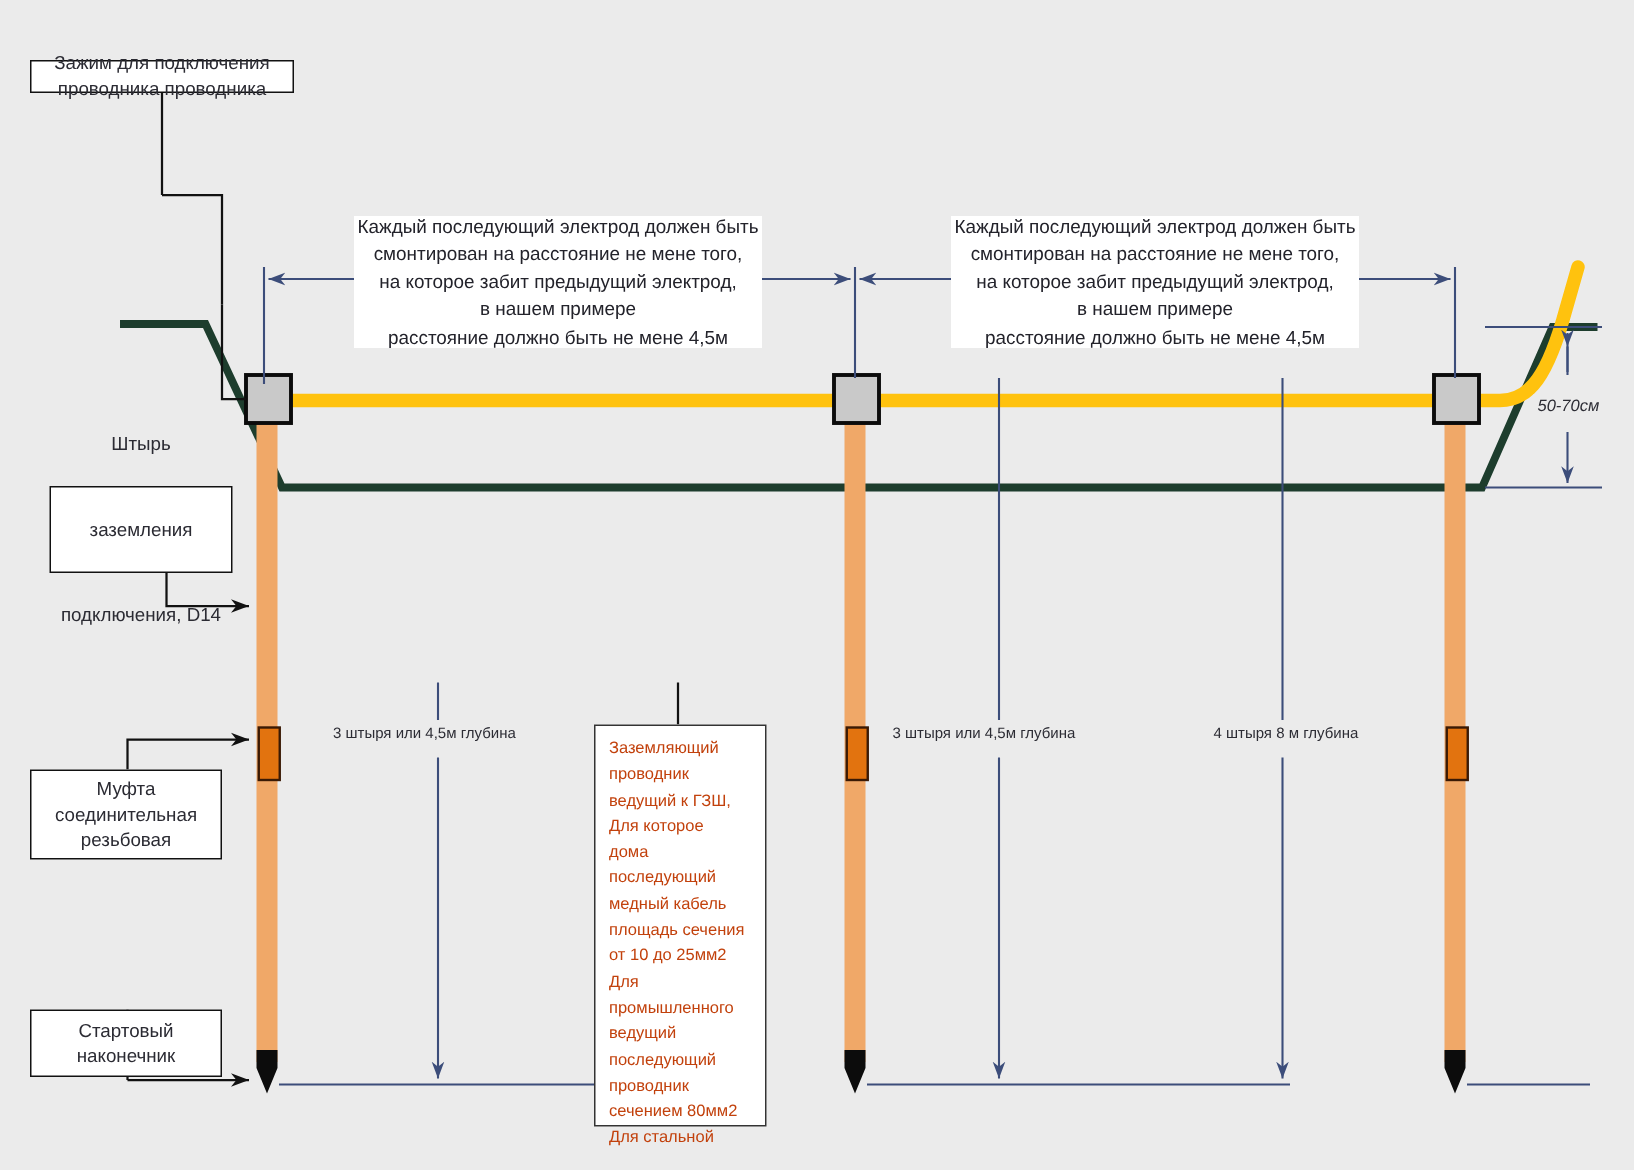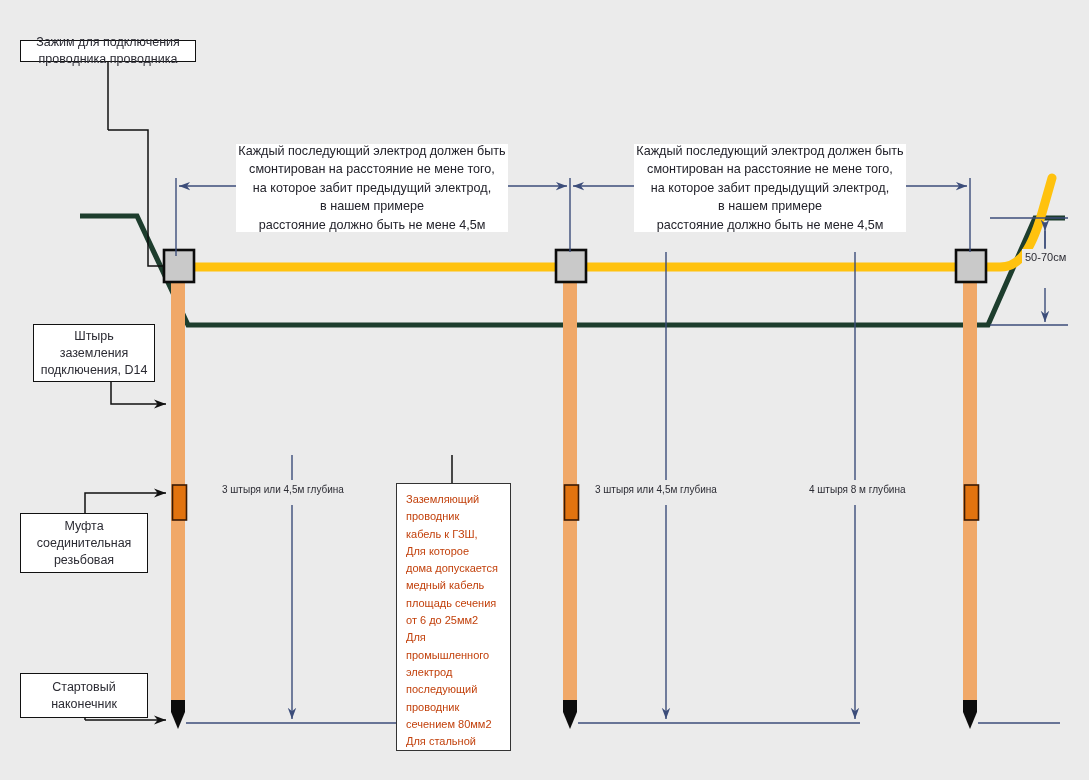--- a/index.html
+++ b/index.html
@@ -183,21 +183,21 @@
     <g stroke="#3c4d7a" stroke-width="1.4" fill="none">
       <line x1="186" y1="723" x2="186" y2="723"></line>
     </g>
   </svg>
 
   <div class="callout" style="left:20px;top:25px;width:176px;height:22px;margin-top:15px;">
     <span>Зажим для подключения</span>
     <span>проводника проводника</span>
   </div>
 
-  <div class="callout" style="left:33px;top:324px;width:122px;height:58px;">
+  <div class="callout" style="left:33px;top:324px;width:122px;height:58px;gap:40px;">
     <span>Штырь</span>
     <span>заземления</span>
     <span>подключения, D14</span>
   </div>
 
   <div class="callout" style="left:20px;top:513px;width:128px;height:60px;">
     <span>Муфта</span>
     <span>соединительная</span>
     <span>резьбовая</span>
   </div>
@@ -219,37 +219,37 @@
     <span>Каждый последующий электрод должен быть</span>
     <span>смонтирован на расстояние не мене того,</span>
     <span>на которое забит предыдущий электрод,</span>
     <span>в нашем примере</span>
     <span>расстояние должно быть не мене 4,5м</span>
   </div>
 
   <div class="notebox" style="left:396px;top:483px;width:115px;height:268px;">
     <span>Заземляющий</span>
     <span>проводник</span>
-    <span>кабель к ГЗШ,</span>
+    <span>ведущий к ГЗШ,</span>
     <span>Для которое</span>
-    <span>дома допускается</span>
+    <span>дома последующий</span>
     <span>медный кабель</span>
     <span>площадь сечения</span>
-    <span>от 6 до 25мм2</span>
+    <span>от 10 до 25мм2</span>
     <span>Для</span>
     <span>промышленного</span>
-    <span>электрод</span>
+    <span>ведущий</span>
     <span>последующий</span>
     <span>проводник</span>
     <span>сечением 80мм2</span>
     <span>Для стальной</span>
 
   </div>
 
   <div class="dimlabel" style="left:219px;top:482px;">3 штыря или 4,5м глубина</div>
 
   <div class="dimlabel" style="left:592px;top:482px;">3 штыря или 4,5м глубина</div>
 
   <div class="dimlabel" style="left:806px;top:482px;">4 штыря 8 м глубина</div>
 
-  <div class="dimlabel small" style="left:1022px;top:249px;">50-70см</div>
+  <div class="dimlabel small" style="left:1022px;top:263px;font-style:italic;">50-70см</div>
 
 </div>
 
 </body></html>

